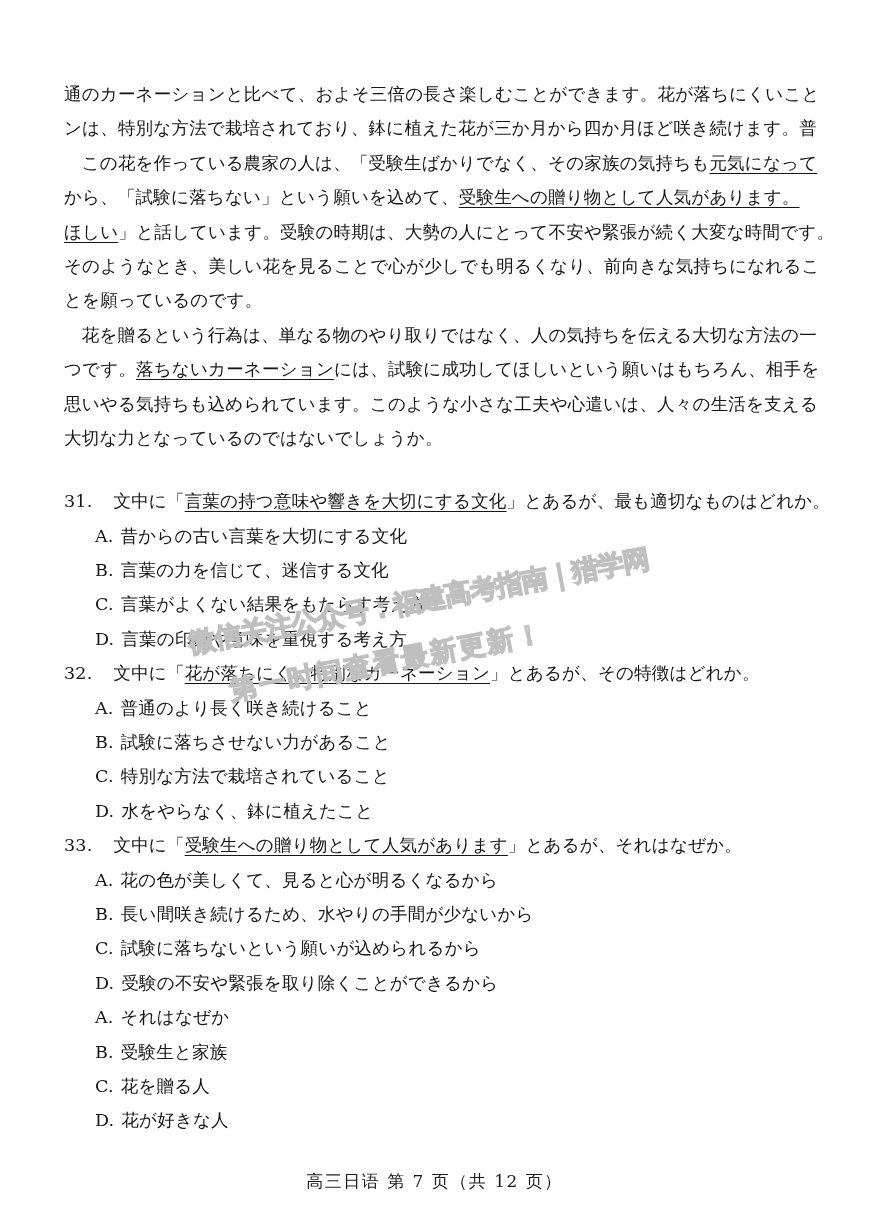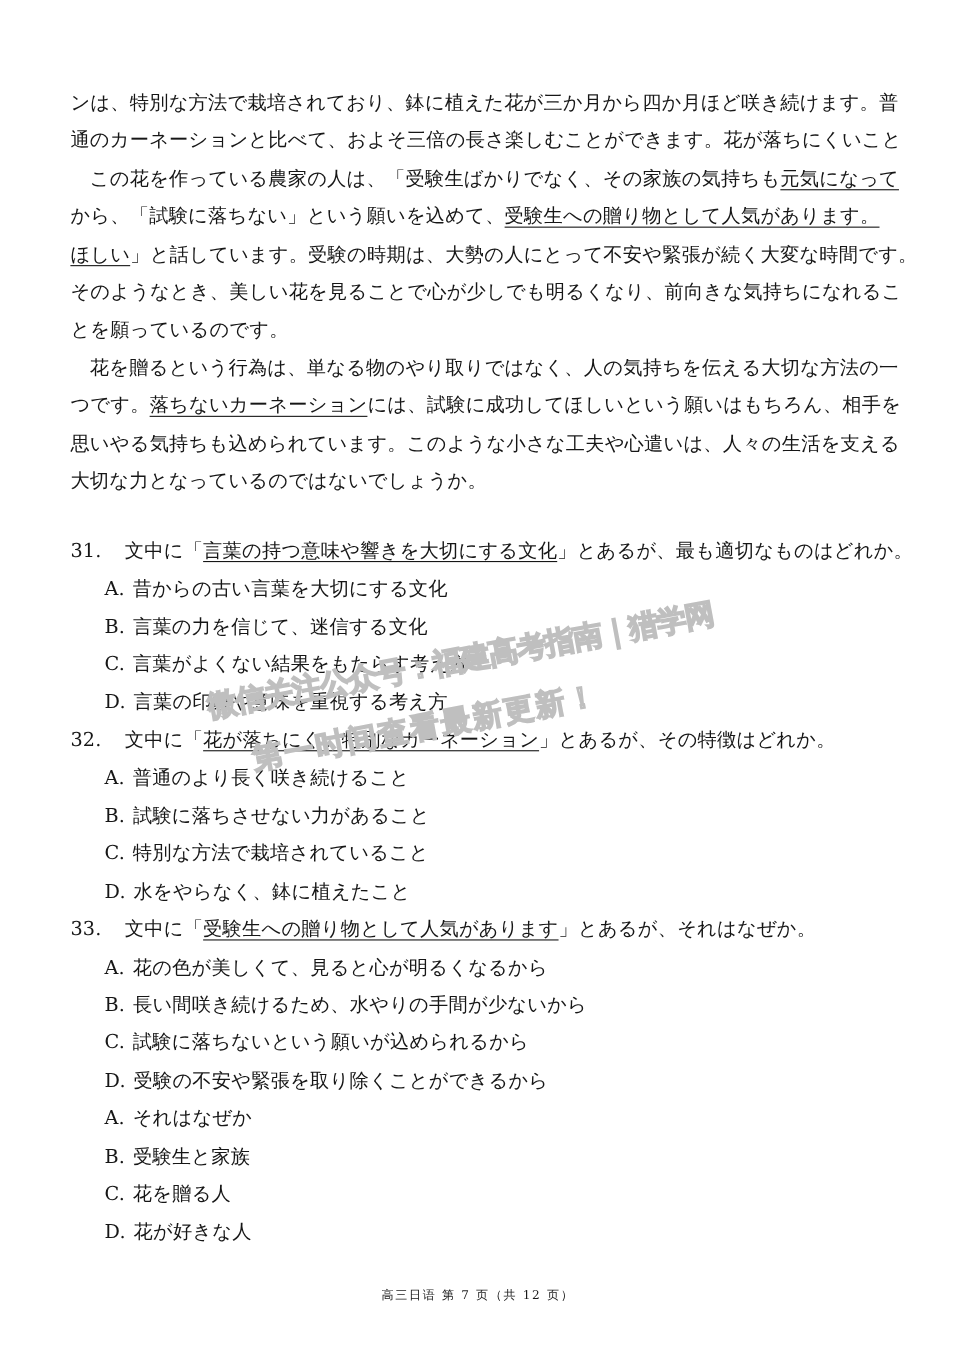--- a/index.html
+++ b/index.html
@@ -18,21 +18,21 @@
     letter-spacing:0.2px;
     white-space:nowrap;
   }
   .u{text-decoration:underline;text-underline-offset:4px;text-decoration-thickness:1px;}
   .questions{margin-top:29px;}
   .opt{padding-left:31px;}
   .optlabel{margin-right:7px;}
   .qnum{margin-right:21px;}
   .footer{
     position:absolute;left:0;top:1170px;width:869px;
-    text-align:center;font-size:11px;letter-spacing:1.5px;
+    text-align:center;font-size:17px;letter-spacing:1.5px;
     color:#1a1a1a;
   }
   .wm{
     position:absolute;left:186px;top:628px;
     transform:rotate(-10.5deg);transform-origin:0 0;
     font-family:"DejaVu Sans","Liberation Sans",sans-serif;
     font-weight:700;
     color:transparent;
     -webkit-text-stroke:1.4px #bfbfbf;
     pointer-events:none;
@@ -47,22 +47,22 @@
 </style>
 </head>
 <body>
 
 <div class="page">
 
   <div class="content">
 
     <div class="passage">
 
+      <div class="line"><span>通のカーネーションと比べて、およそ三倍の長さ楽しむことができます。花が落ちにくいこと</span></div>
       <div class="line"><span>ンは、特別な方法で栽培されており、鉢に植えた花が三か月から四か月ほど咲き続けます。普</span></div>
-      <div class="line"><span>通のカーネーションと比べて、およそ三倍の長さ楽しむことができます。花が落ちにくいこと</span></div>
       <div class="line"><span>　この花を作っている農家の人は、「受験生ばかりでなく、その家族の気持ちも</span><span class="u">元気になって</span></div>
 
       <div class="line"><span>から、「試験に落ちない」という願いを込めて、</span><span class="u">受験生への贈り物として人気があります。</span></div>
       <div class="line"><span class="u">ほしい</span><span>」と話しています。受験の時期は、大勢の人にとって不安や緊張が続く大変な時間です。</span></div>
       <div class="line"><span>そのようなとき、美しい花を見ることで心が少しでも明るくなり、前向きな気持ちになれるこ</span></div>
       <div class="line"><span>とを願っているのです。</span></div>
 
       <div class="line"><span>　花を贈るという行為は、単なる物のやり取りではなく、人の気持ちを伝える大切な方法の一</span></div>
       <div class="line"><span>つです。</span><span class="u">落ちないカーネーション</span><span>には、試験に成功してほしいという願いはもちろん、相手を</span></div>
       <div class="line"><span>思いやる気持ちも込められています。このような小さな工夫や心遣いは、人々の生活を支える</span></div>

